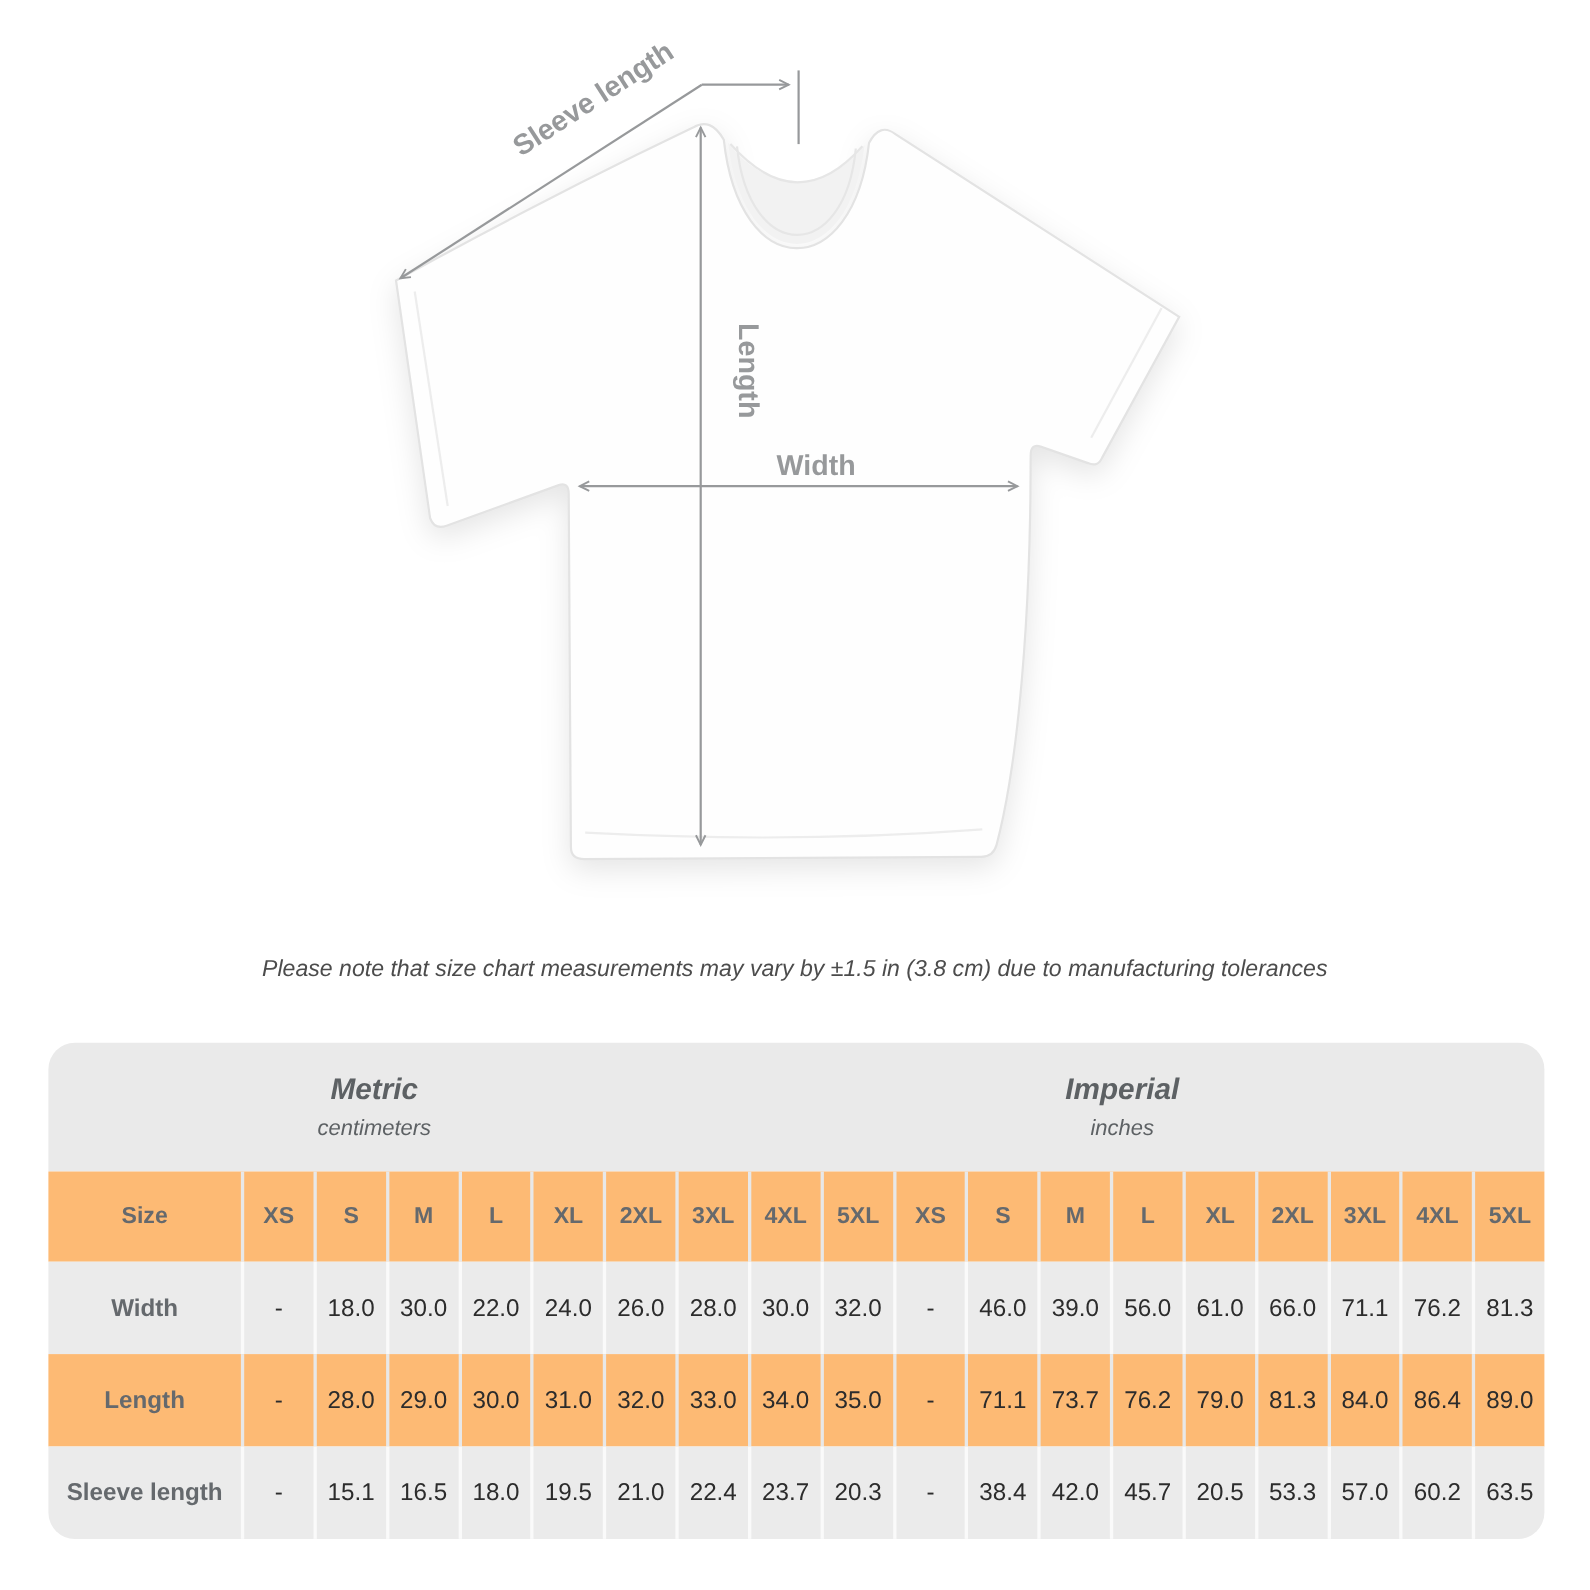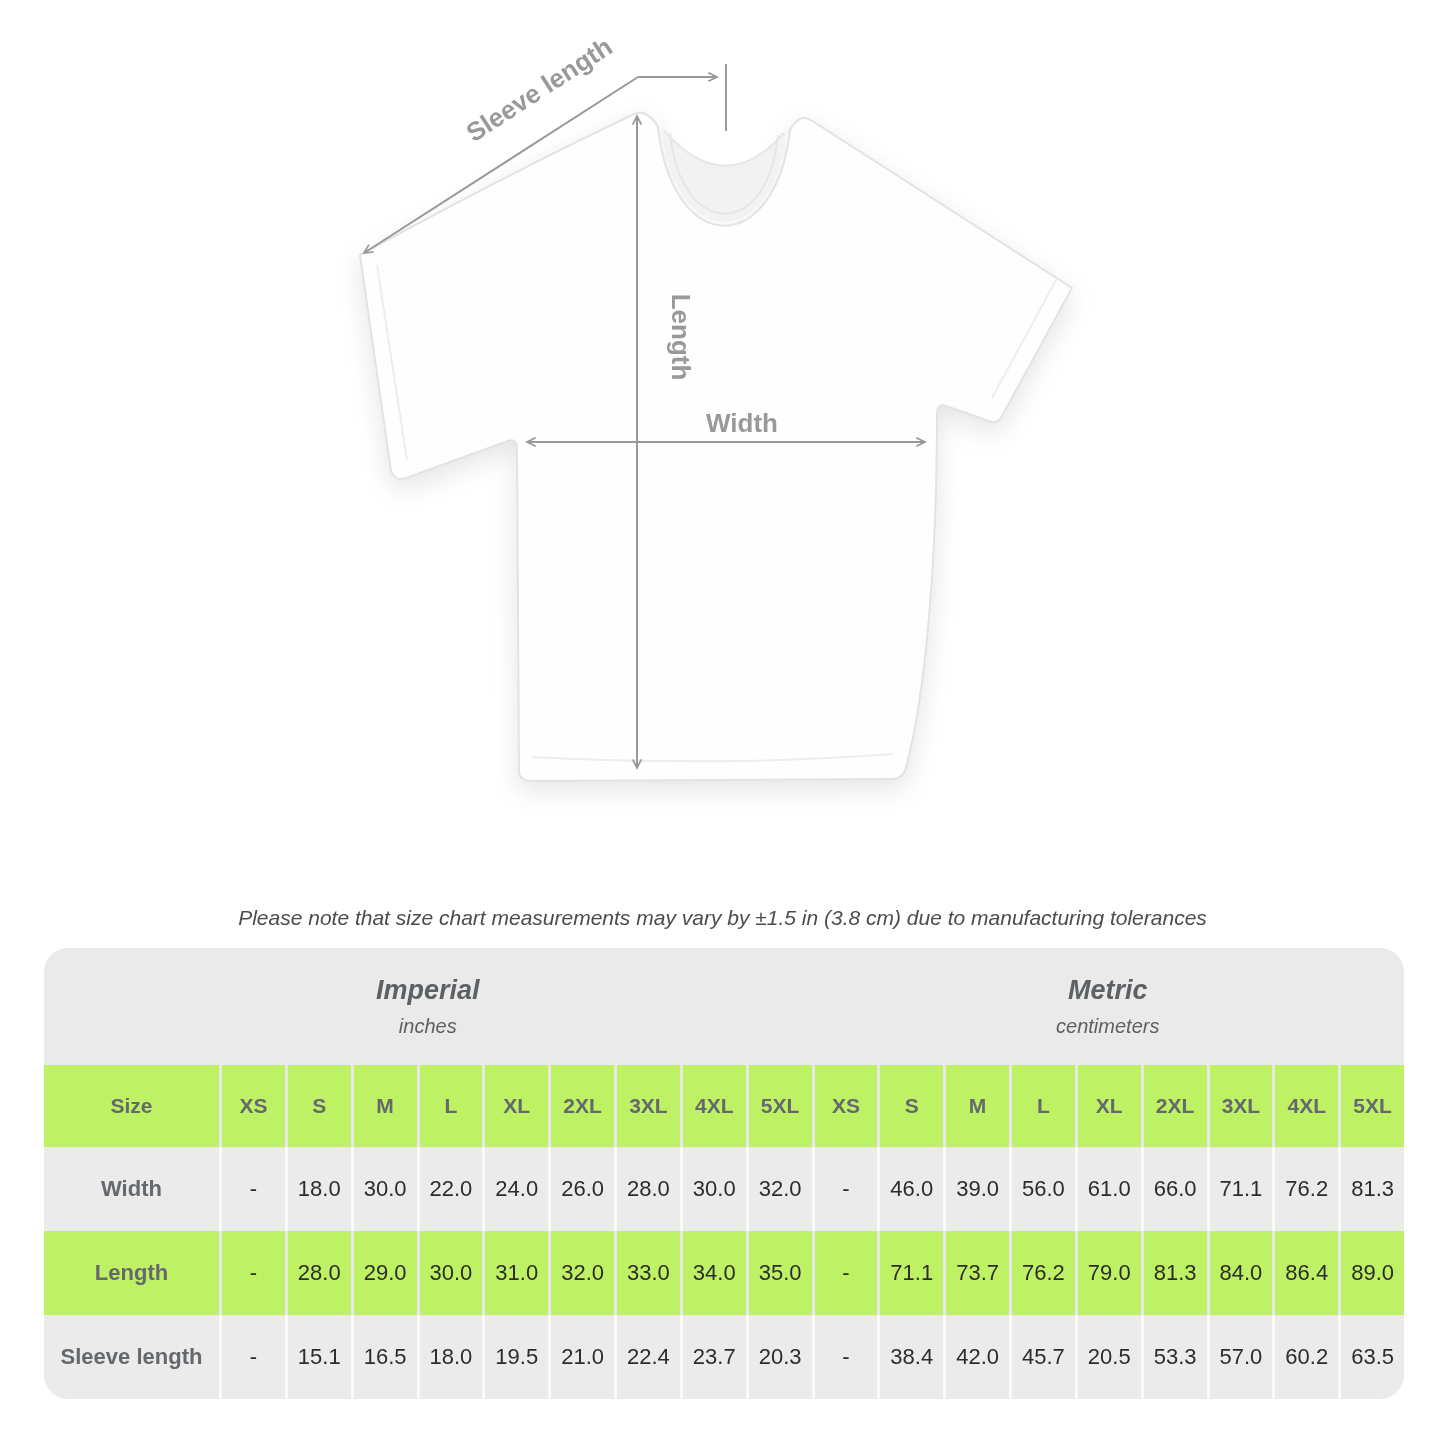--- a/index.html
+++ b/index.html
@@ -25,21 +25,21 @@
     font-size:26px;font-weight:bold;
     font-family:"Liberation Sans","DejaVu Sans",sans-serif;
   }
   .ah-path{fill:none;stroke:var(--arrow-gray,#97999b);stroke-width:1.6;}
   
   .title{
     position:absolute;top:852px;left:0;width:100%;
     text-align:center;font-size:31px;font-weight:bold;color:#2f2f2f;
   }
   .subtitle{
-    position:absolute;top:906px;left:0;width:100%;
+    position:absolute;top:869px;left:0;width:100%;
     text-align:center;font-size:21px;font-style:italic;color:#4c4c4c;
   }
   
   .size-table{
     position:absolute;top:948px;left:44px;width:1360px;
   }
   .unit-band{
     display:flex;height:117px;
     background:var(--band-gray,#eaeaea);
     border-radius:24px 24px 0 0;
@@ -52,21 +52,21 @@
   .unit-group.metric{width:calc(50% - 87.5px);}
   .unit-name{font-size:27px;font-weight:bold;font-style:italic;color:#5d6164;}
   .unit-sub{font-size:20px;font-style:italic;color:#5d6164;}
   .trow{
     display:grid;
     grid-template-columns:175px repeat(18,1fr);
     align-items:stretch;
     height:84px;
   }
   .hdr-row{height:82px;}
-  .row-white{background:#bef264;--sep:#e8e8e8;}
+  .row-white{background:#fdba74;--sep:#e8e8e8;}
   .row-gray{background:var(--row-gray,#ebebeb);--sep:#fafafa;}
   .trow.last{border-radius:0 0 24px 24px;}
   .cell{
     display:flex;align-items:center;justify-content:center;
     text-align:center;
   }
   .cell + .cell{border-left:3px solid var(--sep);}
   .cell.hdr{font-size:21px;font-weight:bold;color:var(--label-text,#6b7074);}
   .cell.lab{font-size:22px;font-weight:bold;color:var(--label-text,#63676b);}
   .cell.val{font-size:22px;color:var(--value-text,#2c2c2c);}
@@ -124,27 +124,27 @@
 
       <line x1="527" y1="442" x2="925" y2="442" marker-start="url(#ah)" marker-end="url(#ah)"></line>
       <text x="742" y="432" text-anchor="middle">Width</text>
     </g>
   </svg>
 
   <div class="subtitle">Please note that size chart measurements may vary by ±1.5 in (3.8 cm) due to manufacturing tolerances</div>
 
   <div class="size-table">
     <div class="unit-band">
+      <div class="unit-group metric">
+        <div class="unit-name">Metric</div>
+        <div class="unit-sub">centimeters</div>
+      </div>
       <div class="unit-group imperial">
         <div class="unit-name">Imperial</div>
         <div class="unit-sub">inches</div>
-      </div>
-      <div class="unit-group metric">
-        <div class="unit-name">Metric</div>
-        <div class="unit-sub">centimeters</div>
       </div>
     </div>
 
     <div class="trow row-white hdr-row">
       <div class="cell hdr">Size</div>
 
     <div class="cell hdr">XS</div>
         <div class="cell hdr">S</div>
         <div class="cell hdr">M</div>
         <div class="cell hdr">L</div>

